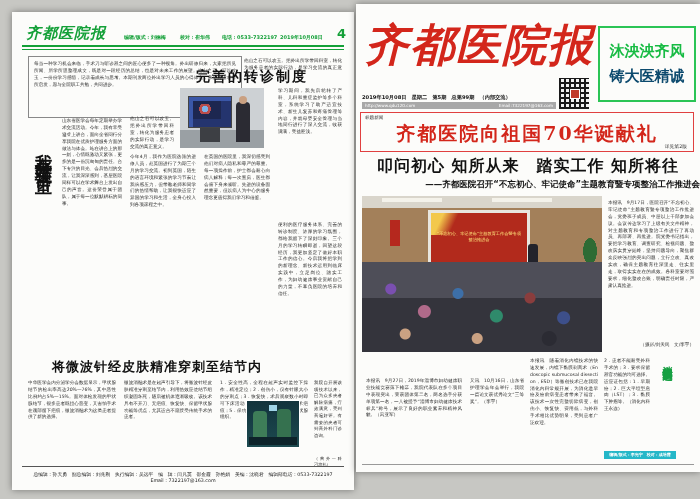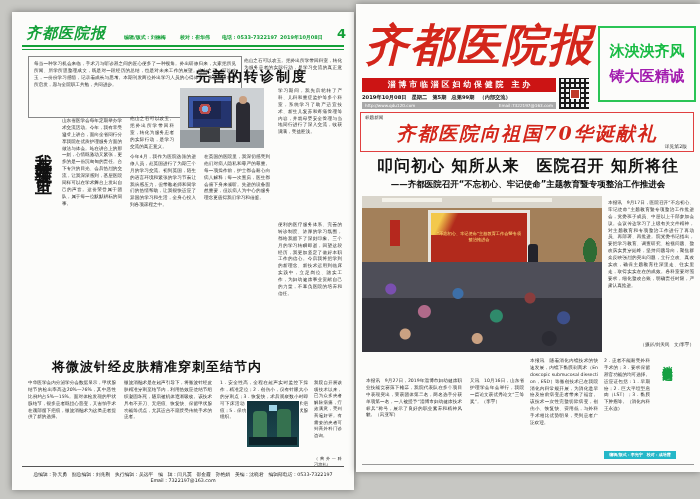--- a/index.html
+++ b/index.html
@@ -3,21 +3,21 @@
 <meta charset="utf-8">
 <style>
   html,body{margin:0;padding:0;}
   body{
     width:700px;height:499px;position:relative;overflow:hidden;
     background:#c7c7c3;
     font-family:"DejaVu Sans",sans-serif;
   }
   .page{position:absolute;background:#fcfcfa;box-shadow:0 0 7px rgba(0,0,0,.4);}
   .abs{position:absolute;}
-  .serif{font-family:"DejaVu Serif",serif;font-style:italic;}
+  .serif{font-family:"DejaVu Serif",serif;}
   .green{color:#14a038;}
   .red{color:#d3261b;}
   .body-txt{
     font-size:4.6px;line-height:1.5;color:#2a2a2a;text-align:justify;
     overflow:hidden;word-break:break-all;
   }
   .headline{font-weight:bold;color:#111;text-align:center;font-family:"DejaVu Serif",serif;}
   .vtitle{
     writing-mode:vertical-rl;text-orientation:upright;
     font-weight:bold;color:#111;font-family:"DejaVu Serif",serif;
@@ -77,46 +77,44 @@
   </div>
 
   <div class="abs" style="left:10px;right:10px;top:454px;border-top:1px solid #555;padding-top:4px;
        font-size:4.8px;color:#222;text-align:center;">总编辑：孙天勇　副总编辑：刘兆刚　执行编辑：吴远平　编　辑：闫凡英　邵金霞　孙艳娟　美编：沈晓君　编辑部电话：0533-7322197　Email：7322197@163.com</div>
 </div>
 
 <div class="page" style="left:356px;top:4px;width:344px;height:468px;">
 
   <div class="abs serif red" style="left:8px;top:12px;width:230px;font-size:44px;font-weight:bold;font-style:italic;
        letter-spacing:2px;white-space:nowrap;">齐都医院报</div>
-  <div class="abs" style="left:6px;top:74px;width:194px;height:14px;background:#cc1414;color:#fff;
-       font-size:8px;font-weight:bold;line-height:14px;text-align:center;white-space:nowrap;">淄 博 市 临 淄 区 妇 幼 保 健 院　主 办</div>
   <div class="abs" style="left:6px;top:90px;width:194px;font-size:5.2px;font-weight:bold;color:#111;white-space:nowrap;">2019年10月08日　星期二　第5期　总第99期　（内部交流）</div>
   <div class="abs" style="left:6px;top:98px;width:194px;height:7px;background:#a8a8a8;color:#fff;font-size:4.2px;line-height:7px;">
     <span class="abs" style="left:3px;">http://www.qdu120.com</span>
     <span class="abs" style="right:3px;">Email:7322197@163.com</span>
   </div>
   <div class="photo" style="left:203px;top:74px;width:30px;height:31px;background:
      repeating-linear-gradient(0deg,#1a1a1a 0 2px,transparent 2px 5px),
      repeating-linear-gradient(90deg,#1a1a1a 0 2px,#f2f2f2 2px 5px);">
     <div class="abs" style="left:11px;top:11px;width:8px;height:8px;background:#c03a2b;border:1px solid #fff;"></div>
   </div>
   <div class="abs" style="left:242px;top:22px;width:94px;height:72px;border:2px solid #2bc455;
        display:flex;flex-direction:column;justify-content:center;gap:6px;text-align:center;">
     <div style="color:#17bb43;font-size:15px;font-weight:bold;font-family:'DejaVu Serif',serif;">沐泱泱齐风</div>
-    <div style="color:#a21caf;font-size:15px;font-weight:bold;font-family:Liberation Mono, monospace;">铸大医精诚</div>
+    <div style="color:#0c4a6e;font-size:15px;font-weight:bold;font-family:Liberation Mono, monospace;">铸大医精诚</div>
   </div>
 
   <div class="abs" style="left:4px;top:108px;width:332px;height:38px;border:1.5px solid #e04040;">
     <div class="abs" style="left:4px;top:2px;font-size:4.6px;color:#333;">标题新闻</div>
     <div class="abs red serif" style="left:0;right:0;top:8px;text-align:center;font-size:19px;font-weight:bold;letter-spacing:2px;">齐都医院向祖国70华诞献礼</div>
     <div class="abs" style="right:6px;bottom:2px;font-size:4.8px;color:#333;">详见第2版</div>
   </div>
 
-  <div class="abs headline" style="left:0;right:0;top:152px;font-size:16px;letter-spacing:1px;">叩问初心 知所从来　医院召开 知所将往</div>
-  <div class="abs" style="left:0;right:0;top:175px;text-align:center;font-size:8.5px;font-weight:bold;color:#111;">——齐都医院召开“不忘初心、牢记使命”主题教育暨专项整治工作推进会</div>
+  <div class="abs headline" style="left:0;right:0;top:152px;font-size:16px;letter-spacing:1px;">叩问初心 知所从来　踏实工作 知所将往</div>
+  <div class="abs" style="left:0;right:0;top:175px;text-align:right;font-size:8.5px;font-weight:bold;color:#111;">——齐都医院召开“不忘初心、牢记使命”主题教育暨专项整治工作推进会</div>
 
   <div class="photo" style="left:6px;top:192px;width:240px;height:156px;background:linear-gradient(#d9d5cb 0 8%,#a3805a 8% 42%,#4a4a52 42% 100%);">
     <div class="abs" style="left:20px;top:2px;width:60px;height:4px;background:#f4f2ea;"></div>
     <div class="abs" style="left:130px;top:2px;width:60px;height:4px;background:#f4f2ea;"></div>
     <div class="abs" style="left:66px;top:14px;width:96px;height:52px;background:#b22a1c;border:3px solid #e8e6df;">
       <div class="abs" style="left:0;top:0;width:60px;height:22px;background:linear-gradient(115deg,#f3c84c 0 18%,transparent 40%);"></div>
       <div class="abs" style="left:6px;top:18px;width:84px;color:#ffe27a;font-size:4.2px;text-align:center;line-height:1.5;">“不忘初心、牢记使命”主题教育工作会暨专项整治推进会</div>
     </div>
     <div class="abs" style="left:28px;top:24px;width:10px;height:26px;background:#b5281e;"></div>
     <div class="abs" style="left:166px;top:48px;width:10px;height:22px;background:#23232b;border-radius:3px 3px 0 0;"></div>

